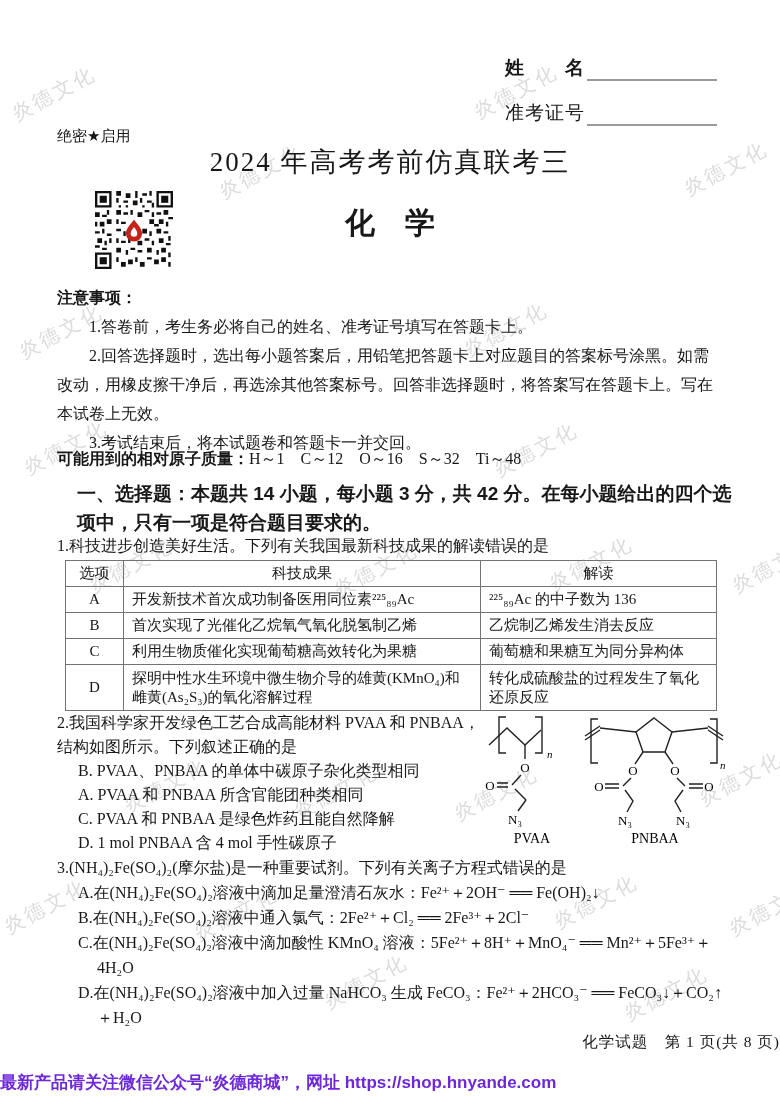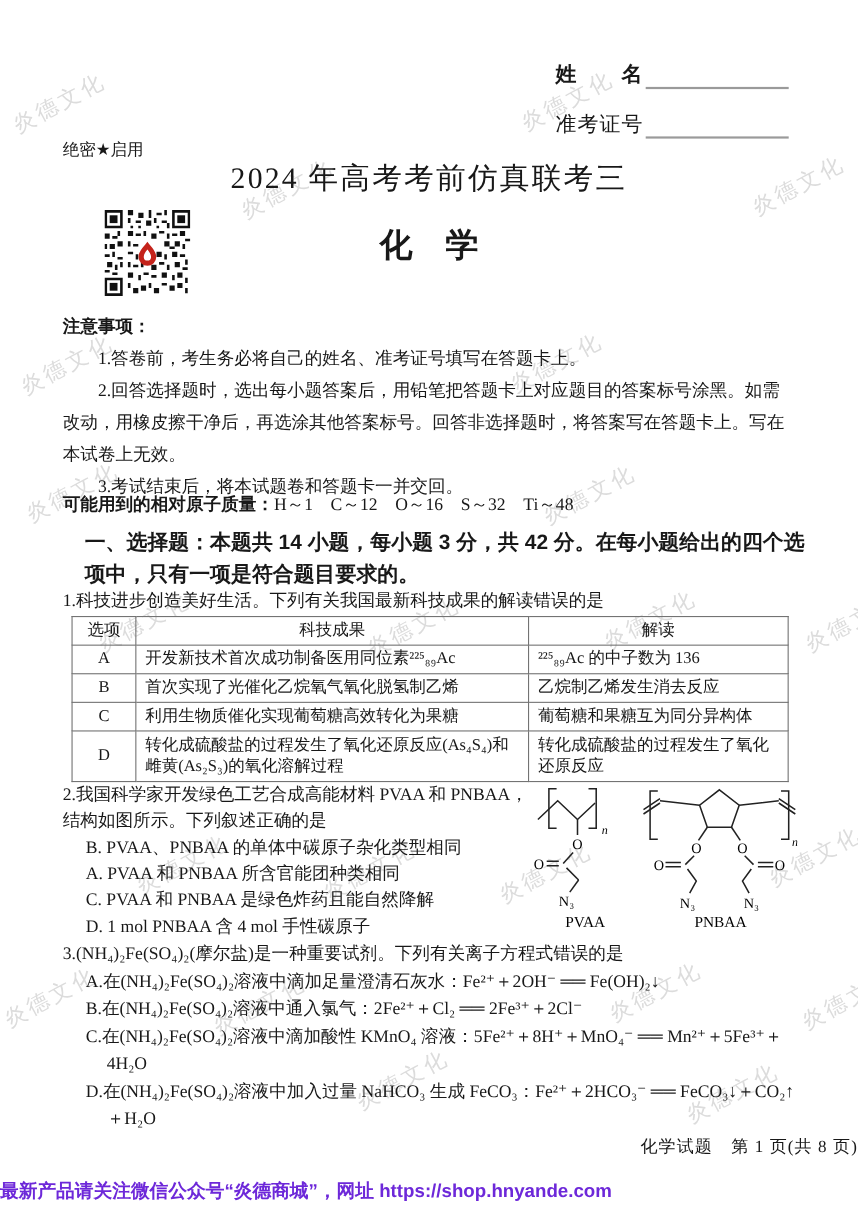--- a/index.html
+++ b/index.html
@@ -161,21 +161,21 @@
       <td>首次实现了光催化乙烷氧气氧化脱氢制乙烯</td>
       <td>乙烷制乙烯发生消去反应</td>
     </tr>
     <tr>
       <td class="c">C</td>
       <td>利用生物质催化实现葡萄糖高效转化为果糖</td>
       <td>葡萄糖和果糖互为同分异构体</td>
     </tr>
     <tr class="tall">
       <td class="c">D</td>
-      <td>转化成硫酸盐的过程发生了氧化还原反应(As₄S₄)和雌黄(As₂S₃)的氧化溶解过程</td>
+      <td>探明中性水生环境中微生物介导的雄黄(KMnO₄)和雌黄(As₂S₃)的氧化溶解过程</td>
       <td>转化成硫酸盐的过程发生了氧化还原反应</td>
     </tr>
   </tbody>
     </table>
 
   <div class="q2 layer">
     <div class="structs">
 
       <svg width="94" height="140" viewBox="0 0 94 140">
         <g stroke="#222" stroke-width="1.4" fill="none">

